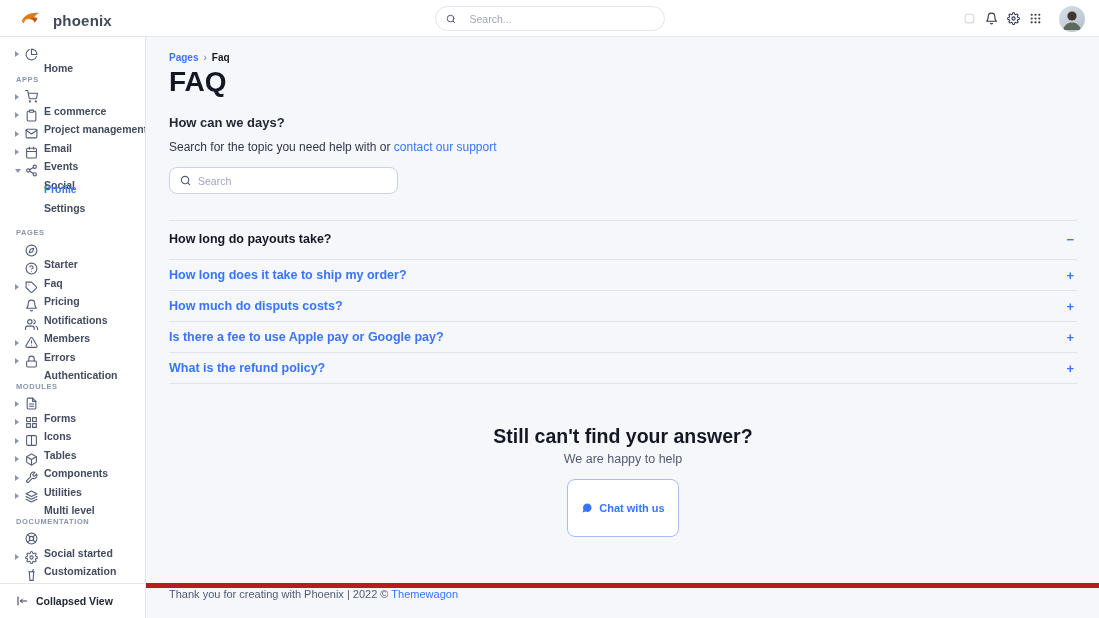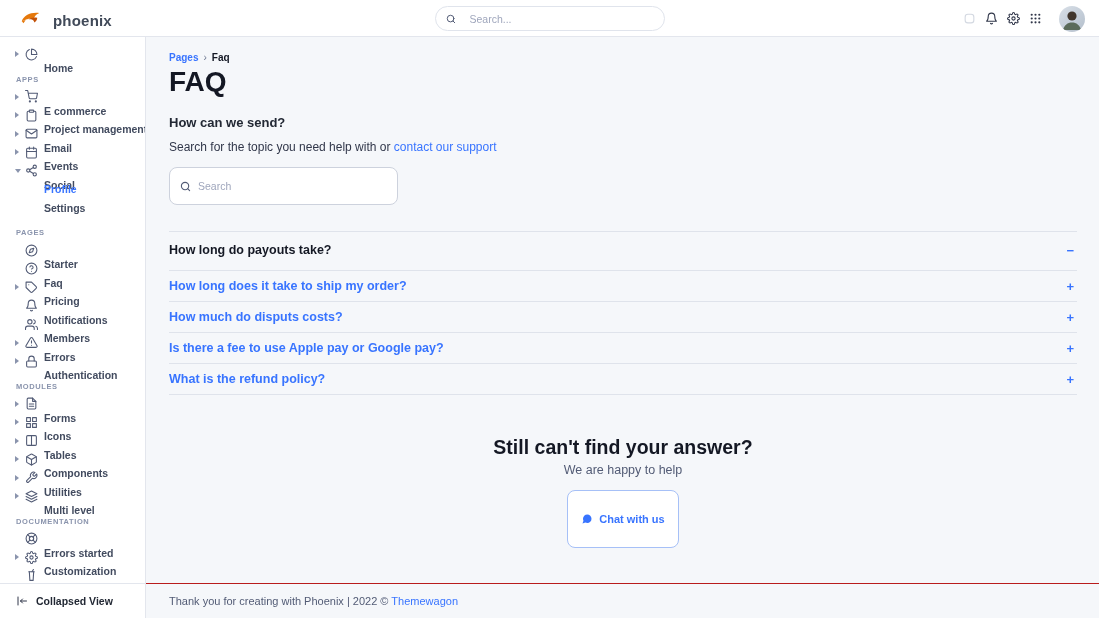--- a/index.html
+++ b/index.html
@@ -81,21 +81,21 @@
   .crumb-sep { color:#6e7891; font-weight:400; }
   .crumb-current { color:#141824; }
 
   .page-title { font-size:28px; font-weight:800; color:#141824; margin-top:3px; line-height:1.15; }
 
   .help-heading { margin-top:17px; font-size:13px; font-weight:700; color:#222834; }
   .help-text { margin-top:10px; font-size:12px; color:#31374a; }
   .help-text a { color:#3874ff; cursor:pointer; }
 
   .faq-search {
-    margin-top:13px; width:229px; height:38px; background:#fff;
+    margin-top:13px; width:229px; height:27px; background:#fff;
     border:1px solid #cdd2dd; border-radius:8px;
     display:flex; align-items:center; padding:8px 10px; gap:7px;
   }
   .faq-search svg { width:11px; height:11px; color:#525b75; flex:none; }
   .faq-search input {
     border:none; outline:none; width:100%; font-size:10.5px;
     font-family:"Liberation Sans", sans-serif; color:#31374a; background:transparent;
   }
   .faq-search input::placeholder { color:#9fa6bc; }
 
@@ -114,22 +114,22 @@
   .cta-btn {
     margin-top:13px; display:inline-flex; align-items:center; gap:6px;
     background:#fff; border:1px solid #a6c0f7; border-radius:8px;
     padding:22px 13px; color:#3874ff; font-size:11px; font-weight:700; cursor:pointer;
     font-family:"Liberation Sans", sans-serif;
   }
   .cta-btn .bico { width:12px; height:12px; display:flex; }
   .cta-btn .bico svg { width:12px; height:12px; }
 
   .footer {
-    height:35px; border-top:1px solid #b91c1c; flex:none;
-    display:flex; align-items:center; justify-content:space-between;
+    height:35px; border-top:5px solid #b91c1c; flex:none;
+    display:flex; align-items:flex-start; justify-content:space-between;
     padding:0 22px 0 23px; font-size:11px; color:#525b75;
   }
   .footer a { color:#3874ff; cursor:pointer; }
   .version { color:#8a94ad;margin-top:45px; }
 </style>
 </head>
 <body>
 
 <header class="topbar">
   <div class="brand">
@@ -439,21 +439,21 @@
           <span class="s-ico">
             <svg viewBox="0 0 24 24" fill="none" stroke="currentColor" stroke-width="2" stroke-linecap="round" stroke-linejoin="round">
               <circle cx="12" cy="12" r="10"></circle>
               <circle cx="12" cy="12" r="4"></circle>
               <line x1="4.93" y1="4.93" x2="9.17" y2="9.17"></line>
               <line x1="14.83" y1="14.83" x2="19.07" y2="19.07"></line>
               <line x1="14.83" y1="9.17" x2="19.07" y2="4.93"></line>
               <line x1="4.93" y1="19.07" x2="9.17" y2="14.83"></line>
             </svg>
           </span>
-          <span class="s-text">Errors started</span>
+          <span class="s-text">Social started</span>
         </div>
         <div class="s-item">
           <span class="s-caret">
             <span class="tri"></span>
           </span>
           <span class="s-ico">
             <svg viewBox="0 0 24 24" fill="none" stroke="currentColor" stroke-width="2" stroke-linecap="round" stroke-linejoin="round">
               <circle cx="12" cy="12" r="3"></circle>
               <path d="M19.4 15a1.65 1.65 0 0 0 .33 1.82l.06.06a2 2 0 0 1 0 2.83 2 2 0 0 1-2.83 0l-.06-.06a1.65 1.65 0 0 0-1.82-.33 1.65 1.65 0 0 0-1 1.51V21a2 2 0 0 1-2 2 2 2 0 0 1-2-2v-.09A1.65 1.65 0 0 0 9 19.4a1.65 1.65 0 0 0-1.82.33l-.06.06a2 2 0 0 1-2.83 0 2 2 0 0 1 0-2.83l.06-.06a1.65 1.65 0 0 0 .33-1.82 1.65 1.65 0 0 0-1.51-1H3a2 2 0 0 1-2-2 2 2 0 0 1 2-2h.09A1.65 1.65 0 0 0 4.6 9a1.65 1.65 0 0 0-.33-1.82l-.06-.06a2 2 0 0 1 0-2.83 2 2 0 0 1 2.83 0l.06.06a1.65 1.65 0 0 0 1.82.33H9a1.65 1.65 0 0 0 1-1.51V3a2 2 0 0 1 2-2 2 2 0 0 1 2 2v.09a1.65 1.65 0 0 0 1 1.51 1.65 1.65 0 0 0 1.82-.33l.06-.06a2 2 0 0 1 2.83 0 2 2 0 0 1 0 2.83l-.06.06a1.65 1.65 0 0 0-.33 1.82V9a1.65 1.65 0 0 0 1.51 1H21a2 2 0 0 1 2 2 2 2 0 0 1-2 2h-.09a1.65 1.65 0 0 0-1.51 1z"></path>
             </svg>
@@ -487,21 +487,21 @@
   <main class="main">
     <div class="content">
       <div class="breadcrumb">
         <a>Pages</a>
         <span class="crumb-sep">›</span>
         <span class="crumb-current">Faq</span>
       </div>
 
       <h1 class="page-title">FAQ</h1>
 
-      <div class="help-heading">How can we send?</div>
+      <div class="help-heading">How can we days?</div>
       <div class="help-text">
         <span>Search for the topic you need help with or </span><a>contact our support</a>
       </div>
 
       <div class="faq-search">
         <svg viewBox="0 0 24 24" fill="none" stroke="currentColor" stroke-width="2.4" stroke-linecap="round">
           <circle cx="11" cy="11" r="8"></circle>
             <line x1="21" y1="21" x2="16.65" y2="16.65"></line>
         </svg>
         <input type="text" placeholder="Search" style="">

